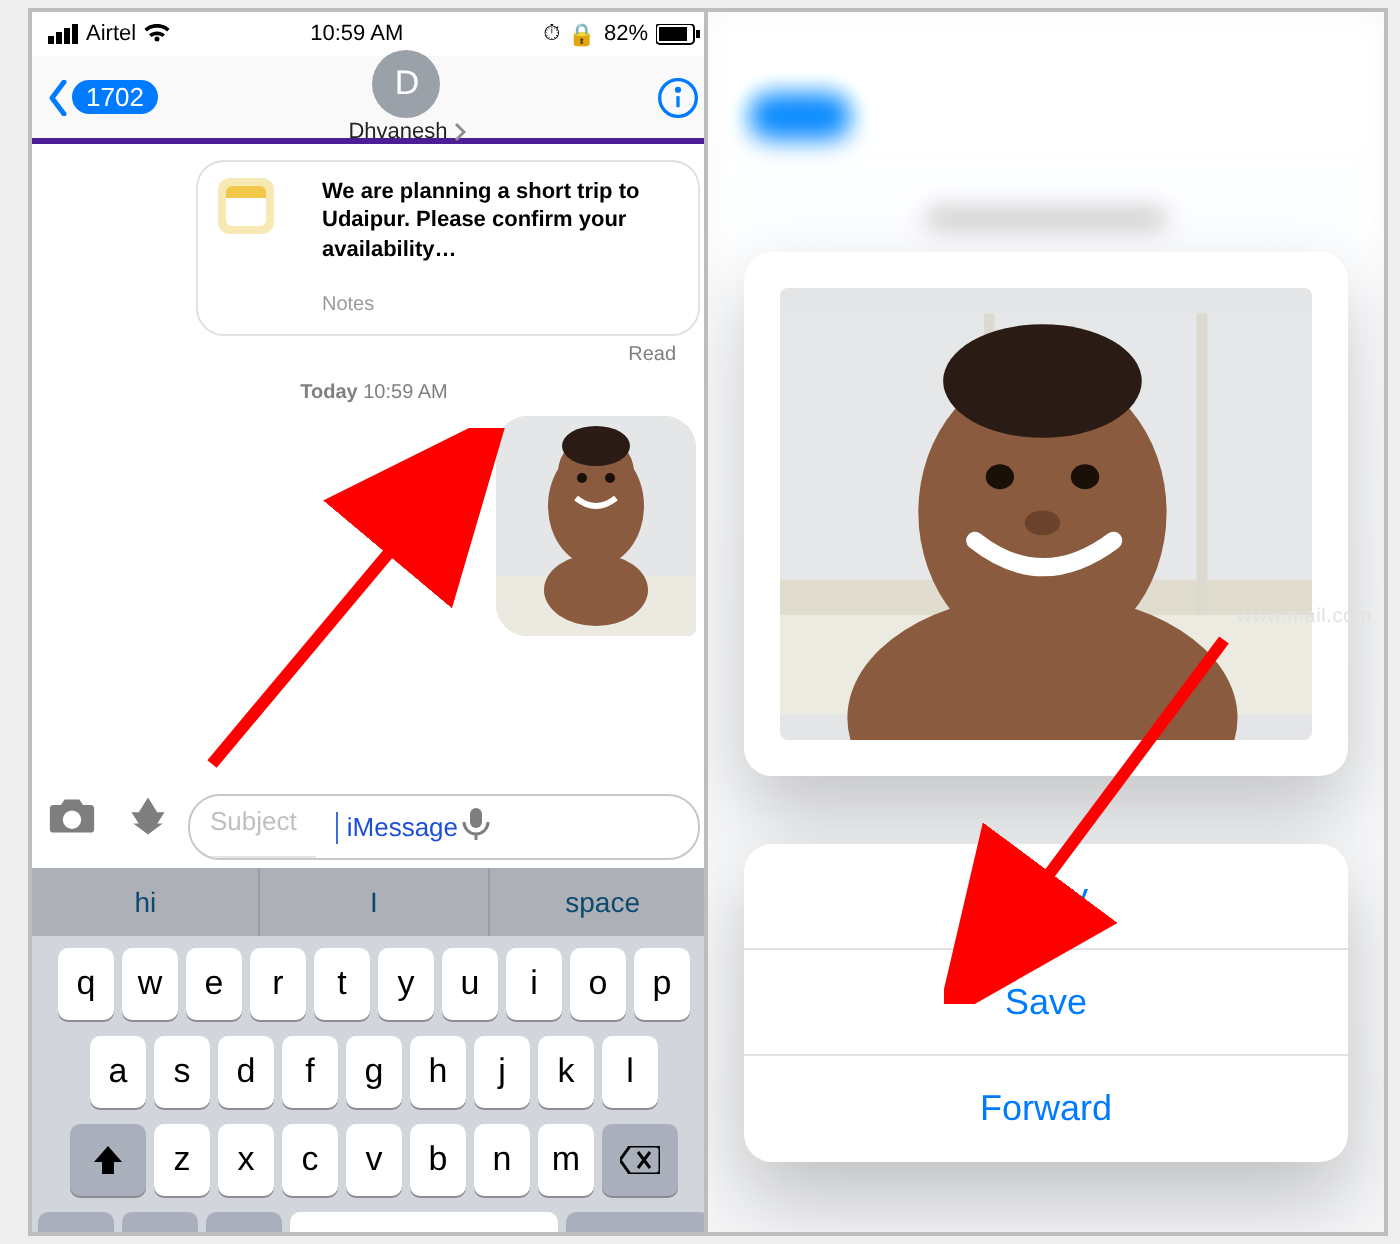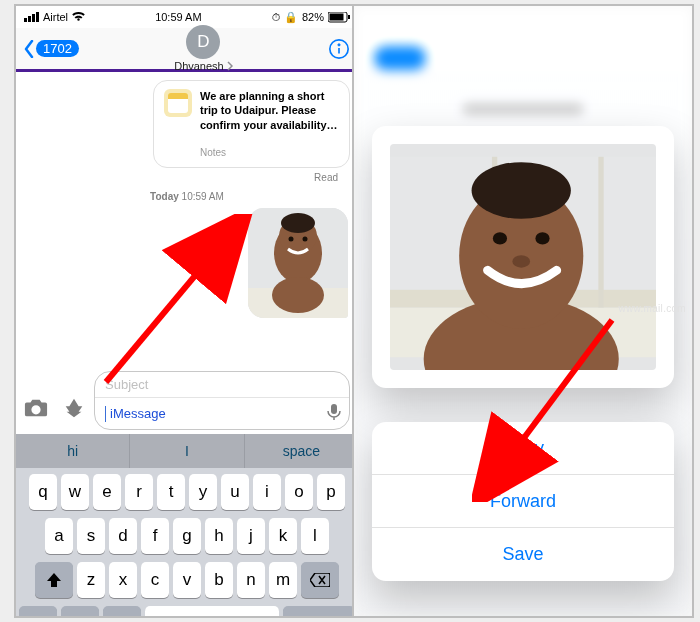--- a/index.html
+++ b/index.html
@@ -36,22 +36,22 @@
   .contact-center { flex:1; display:flex; flex-direction:column; align-items:center; }
   .avatar { width:34px; height:34px; border-radius:50%; background:#9aa1a8;
     display:flex; align-items:center; justify-content:center; color:#fff;
     font-size:17px; font-weight:500; margin-bottom:1px; }
   .contact-name { display:flex; align-items:center; gap:3px; font-size:11px; color:#222;}
   .chev-right-small { width:6px; height:10px; fill:#8e8e93; }
   .info-btn { width:22px; height:22px; }
   .info-svg { width:22px; height:22px; stroke:#007aff; fill:none; }
 
   .thread { background:#fff; height:290px; padding:8px 8px 0 8px; position:relative; }
-  .note-bubble { display:flex; gap:8px; background:#fff; border:1px solid #e0e0e0;
-    border-radius:14px; padding:8px 10px; width:197px; margin-left:auto; }
+  .note-bubble { display:flex; gap:24px; background:#fff; border:1px solid #e0e0e0;
+    border-radius:14px; padding:8px 10px; width:252px; margin-left:auto; }
   .note-icon { width:28px; height:28px; border-radius:6px; background:#f7e9b4;
     display:flex; align-items:center; justify-content:center; flex-shrink:0; }
   .note-icon-inner { width:20px; height:20px; border-radius:3px; background:#fff;
     border-top:6px solid #f2c84b; }
   .note-text { font-size:11px; line-height:1.3; }
   .note-text b { font-weight:700; display:block; }
   .note-app { font-size:10px; color:#9a9a9a; margin-top:14px; }
   .read-label { text-align:right; font-size:10px; color:#808080; margin:4px 12px 0 0;}
   .ts { text-align:center; font-size:10px; color:#808080; margin:8px 0 6px;}
   .ts b { color:#808080; font-weight:600; }
@@ -62,21 +62,21 @@
   .img-bubble svg { width:100%; height:100%; display:block;}
   
   .arrow { position:absolute; pointer-events:none; }
 
   
   .compose { background:#fff; padding:4px 8px; display:flex; gap:8px;
     align-items:flex-end; height:72px; }
   .compose-left { display:flex; gap:14px; align-items:center; padding-bottom:8px;}
   .compose-left svg { width:24px; height:22px; fill:#7e7e7e;}
   .compose-box { flex:1; border:1px solid #c8c8c8; border-radius:16px;
-    overflow:hidden; display:flex; flex-direction:column; }
+    overflow:hidden; display:flex; flex-direction:row; }
   .compose-subject { padding:5px 10px; border-bottom:1px solid #e4e4e4;
     color:#c0c0c0; font-size:13px; }
   .compose-msg { display:flex; align-items:center; padding:5px 6px 5px 10px; }
   .compose-msg .ph { color:#1d4ed8; font-size:13px; flex:1;}
   .compose-msg .caret { width:1px; height:16px; background:#3A6FD8; margin-right:4px;}
   .mic-svg { width:18px; height:18px; fill:#7e7e7e;}
 
   
   .predict { display:flex; background:#adb0b7; height:34px;}
   .predict div { flex:1; display:flex; align-items:center; justify-content:center;
@@ -342,22 +342,22 @@
         <ellipse cx="124" cy="92" rx="8" ry="7" fill="#1a1008"></ellipse>
         <ellipse cx="172" cy="92" rx="8" ry="7" fill="#1a1008"></ellipse>
         <path d="M110 128 q38 30 78 0" stroke="#fff" stroke-width="10" fill="none" stroke-linecap="round"></path>
         <ellipse cx="148" cy="118" rx="10" ry="7" fill="#6b432c"></ellipse>
       </svg>
     </div>
   </div>
 
   <div class="menu">
     <div class="menu-item">Copy</div>
+    <div class="menu-item">Save</div>
     <div class="menu-item">Forward</div>
-    <div class="menu-item">Save</div>
   </div>
 
   <svg class="arrow" style="left:118px; top:310px; width:145px; height:186px;" viewBox="0 0 145 186">
     <defs>
         <marker id="ah2" markerWidth="16" markerHeight="14" refX="12" refY="7" orient="auto">
           <path d="M0 0 L16 7 L0 14 z" fill="#ff0000"></path>
         </marker>
       </defs>
     <line x1="140" y1="4" x2="10" y2="178" stroke="#ff0000" stroke-width="6" marker-end="url(#ah2)"></line>
   </svg>

